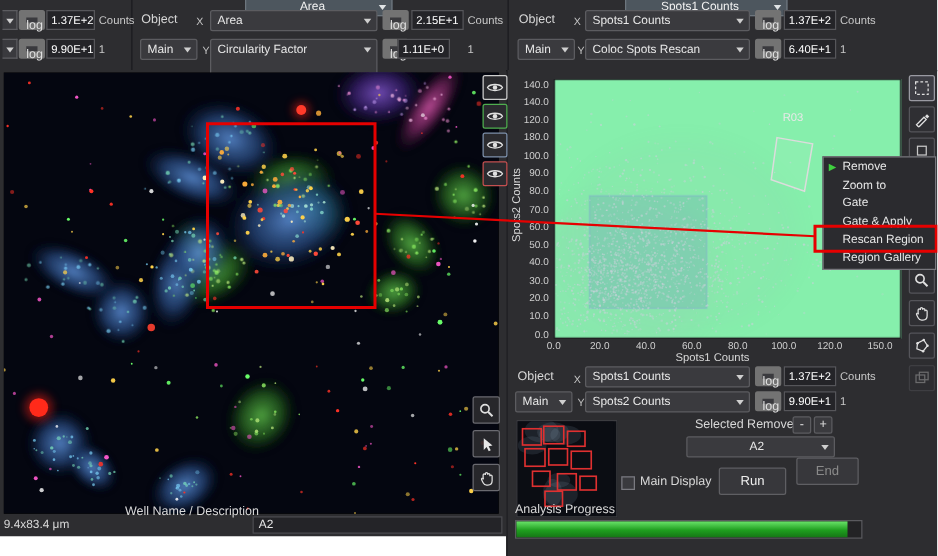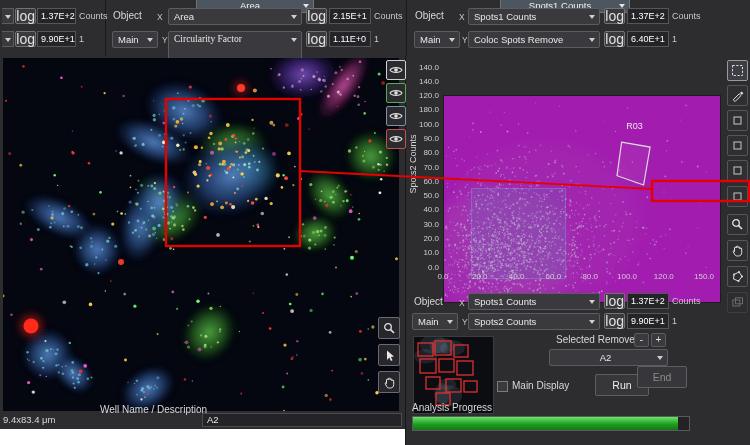--- a/index.html
+++ b/index.html
@@ -14,30 +14,30 @@
   .sub{position:absolute;color:#c4c4c4;font-size:8.5px;line-height:10px;}
   .dd{position:absolute;background:#3a3a3e;border:1px solid #5c5c60;border-radius:2px;color:#e8e8e8;
       font-size:9.5px;line-height:15px;padding:0 14px 0 5px;box-sizing:border-box;white-space:nowrap;overflow:hidden;}
   .dd::after{content:"";position:absolute;right:4px;top:6px;border-left:3.5px solid transparent;
       border-right:3.5px solid transparent;border-top:4px solid #cfcfcf;}
   .dd.center{text-align:center;padding:0 14px 0 8px;}
   .hdr-dd{position:absolute;background:#4d565e;border:1px solid #6d767e;border-top:none;color:#f2f2f2;
       font-size:9.5px;line-height:12px;text-align:center;box-sizing:border-box;white-space:nowrap;overflow:hidden;padding-right:10px;}
   .hdr-dd::after{content:"";position:absolute;right:4px;top:4px;border-left:3.5px solid transparent;
       border-right:3.5px solid transparent;border-top:4px solid #dfe3e6;}
-  .logbtn{position:absolute;width:21px;height:16px;background:#3a3a3e;border:1px solid #737373;border-radius:2px;
-      color:#e0e0e0;font-size:14px;line-height:14px;text-align:right;box-sizing:border-box;padding:0;}
+  .logbtn{position:absolute;width:21px;height:16px;background:#3a3a3e;border:6px solid #737373;border-radius:2px;
+      color:#e0e0e0;font-size:10px;line-height:14px;text-align:left;box-sizing:border-box;padding:0;}
   .val{position:absolute;width:42px;height:16px;background:#242428;border:1px solid #56565a;color:#ffffff;
       font-size:9px;line-height:14px;padding:0 3px;box-sizing:border-box;white-space:nowrap;overflow:hidden;}
   .unit{position:absolute;color:#c8c8c8;font-size:9px;line-height:11px;white-space:nowrap;}
   .caret-stub{position:absolute;width:12px;height:16px;background:#3a3a3e;border:1px solid #5c5c60;border-left:none;box-sizing:border-box;}
   .caret-stub::after{content:"";position:absolute;left:2.5px;top:6px;border-left:3.5px solid transparent;
       border-right:3.5px solid transparent;border-top:4px solid #cfcfcf;}
   .tick{position:absolute;color:#cfcfcf;font-size:8px;line-height:9px;white-space:nowrap;}
-  .plot-box{position:absolute;left:443px;top:63px;width:276px;height:206px;background:#a21caf;border:1px solid #1c1c1f;box-sizing:content-box;margin-top:32px;}
+  .plot-box{position:absolute;left:443px;top:63px;width:276px;height:206px;background:#86efac;border:1px solid #1c1c1f;box-sizing:content-box;}
   .yaxis-label{position:absolute;left:334px;top:158px;width:160px;height:12px;text-align:center;color:#d8d8d8;
       font-size:9px;transform:rotate(-90deg);}
   .xaxis-label{position:absolute;left:470px;top:281px;width:200px;text-align:center;color:#d8d8d8;font-size:9px;}
   .toolbtn{position:absolute;left:727px;width:21px;height:21px;background:#2f2f33;border:1px solid #55555a;border-radius:2px;
       box-sizing:border-box;display:flex;align-items:center;justify-content:center;z-index:10;padding:0;}
   .toolbtn.active{background:#3d3d44;border-color:#9a9aa2;}
   .toolbtn.disabled{opacity:.45;}
   .chtoggle{position:absolute;left:386px;width:20px;height:20px;background:#2b2b2f;border-radius:2px;border:1.5px solid #888;
       box-sizing:border-box;display:flex;align-items:center;justify-content:center;z-index:6;padding:0;}
   .imgtool{position:absolute;left:378px;width:22px;height:22px;background:rgba(42,42,46,0.92);border:1px solid #6a6a70;border-radius:2px;
@@ -80,35 +80,35 @@
 
   <div class="hdr-dd" style="left:196px;top:0;width:118px;height:13px;">Area</div>
   <div class="lbl" style="left:113px;top:10px;">Object</div>
   <div class="sub" style="left:157px;top:12px;">X</div>
   <div class="dd" style="left:168px;top:8px;width:134px;height:17px;">Area</div>
   <button class="logbtn" style="left:306px;top:8px;">log</button>
   <div class="val" style="left:329px;top:8px;">2.15E+1</div>
   <div class="unit" style="left:374px;top:11px;">Counts</div>
   <div class="dd" style="left:112px;top:31px;width:46px;height:17px;">Main</div>
   <div class="sub" style="left:162px;top:35px;">Y</div>
-  <div class="dd" style="left:168px;top:31px;width:134px;height:30px;font-family:Liberation Serif, serif;">Circularity Factor</div>
+  <div class="dd" style="left:168px;top:31px;width:134px;height:30px;">Circularity Factor</div>
   <button class="logbtn" style="left:306px;top:31px;">log</button>
-  <div class="val" style="left:329px;top:31px;">1.11E+0</div>
+  <div class="val" style="left:318px;top:31px;">1.11E+0</div>
   <div class="unit" style="left:374px;top:34px;">1</div>
 
   <div class="hdr-dd" style="left:500px;top:0;width:130px;height:13px;">Spots1 Counts</div>
   <div class="lbl" style="left:415px;top:10px;">Object</div>
   <div class="sub" style="left:459px;top:12px;">X</div>
   <div class="dd" style="left:468px;top:8px;width:132px;height:17px;">Spots1 Counts</div>
   <button class="logbtn" style="left:604px;top:8px;">log</button>
   <div class="val" style="left:627px;top:8px;">1.37E+2</div>
   <div class="unit" style="left:672px;top:11px;">Counts</div>
   <div class="dd" style="left:414px;top:31px;width:46px;height:17px;">Main</div>
   <div class="sub" style="left:462px;top:35px;">Y</div>
-  <div class="dd" style="left:468px;top:31px;width:132px;height:17px;">Coloc Spots Remove</div>
+  <div class="dd" style="left:468px;top:31px;width:132px;height:17px;">Coloc Spots Rescan</div>
   <button class="logbtn" style="left:604px;top:31px;">log</button>
   <div class="val" style="left:627px;top:31px;">6.40E+1</div>
   <div class="unit" style="left:672px;top:34px;">1</div>
 
   <div class="abs" style="left:3px;top:58px;width:396px;height:353px;background:#000;overflow:hidden;">
     <svg id="cell-svg" width="396" height="353" viewBox="0 0 396 353">
         <defs>
           <radialGradient id="gB">
             <stop offset="0%" stop-color="#5d8fd8" stop-opacity="0.95"></stop>
             <stop offset="55%" stop-color="#27497e" stop-opacity="0.8"></stop>
@@ -2518,27 +2518,35 @@
         <rect x="50" y="44" width="13" height="11" fill="none" stroke="#e03030" stroke-width="1.3"></rect>
         <rect x="22" y="56" width="14" height="12" fill="none" stroke="#e03030" stroke-width="1.3"></rect>
       </svg>
   </div>
   <div class="cb" style="left:497px;top:381px;"></div>
   <div class="lbl" style="left:512px;top:380px;">Main Display</div>
   <div class="lbl" style="left:556px;top:334px;">Selected Remove</div>
   <button class="smallbtn" style="left:634px;top:333px;">-</button>
   <button class="smallbtn" style="left:651px;top:333px;">+</button>
   <div class="dd center" style="left:549px;top:349px;width:119px;height:17px;">A2</div>
-  <button class="btn" style="left:575px;top:374px;width:54px;height:22px;margin-left:20px;">Run</button>
+  <button class="btn" style="left:575px;top:374px;width:54px;height:22px;">Run</button>
   <button class="btn dim" style="left:637px;top:366px;width:50px;height:22px;">End</button>
   <div class="lbl" style="left:412px;top:402px;">Analysis Progress</div>
   <div class="prog">
     <div class="prog-fill" id="prog-fill" style="width: 96%;"></div>
   </div>
 
+  <div class="menu" id="context-menu">
+      <div class="menu-item">Remove<span class="menu-tri"></span></div>
+      <div class="menu-item">Zoom to</div>
+      <div class="menu-item">Gate</div>
+      <div class="menu-item">Gate &amp; Apply</div>
+      <div class="menu-item">Rescan Region</div>
+      <div class="menu-item">Region Gallery</div>
+    </div>
 
   <svg class="overlay">
     <rect x="166" y="99" width="134" height="147" fill="none" stroke="#e60000" stroke-width="2.4"></rect>
     <line x1="300" y1="171" x2="652" y2="189" stroke="#e60000" stroke-width="1.8"></line>
     <rect x="652" y="181" width="97" height="20" fill="none" stroke="#e60000" stroke-width="2.4"></rect>
   </svg>
 
 <div class="tick" style="left: 409px; top: 62.5px; width: 30px; text-align: right;">140.0</div>
     <div class="tick" style="left: 409px; top: 76.7857px; width: 30px; text-align: right;">140.0</div>
     <div class="tick" style="left: 409px; top: 91.0714px; width: 30px; text-align: right;">120.0</div>

